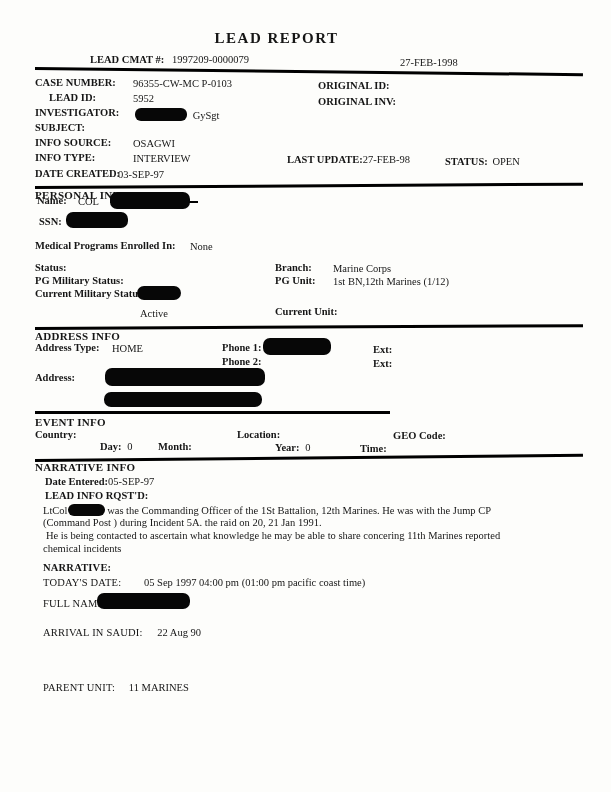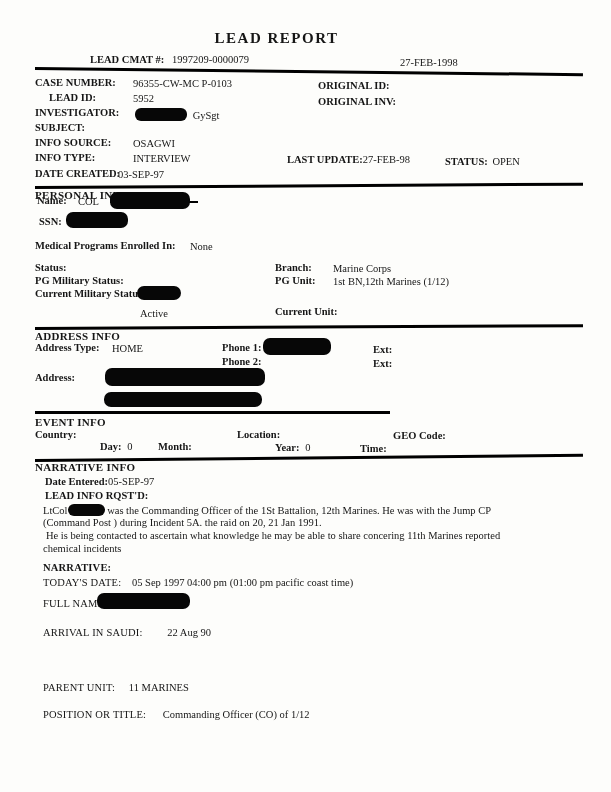--- a/index.html
+++ b/index.html
@@ -144,36 +144,32 @@
     <span>LtCol</span><span class="ibar" style="width:37px; height:12px;"></span><span> was the Commanding Officer of the 1St Battalion, 12th Marines.  He was with the Jump CP</span>
   </div>
   <div class="abs" style="left:43px; top:517px;">(Command Post ) during Incident 5A. the raid on 20, 21 Jan 1991.</div>
   <div class="abs" style="left:46px; top:530px;">He is being contacted to ascertain what knowledge he may be able to share concering 11th Marines reported</div>
   <div class="abs" style="left:43px; top:543px;">chemical incidents</div>
 
   <div class="abs b caps" style="left:43px; top:562px;">NARRATIVE:</div>
 
   <div class="abs" style="left:43px; top:577px;">
     <span class="caps">TODAY'S DATE:</span>
-    <span style="margin-left:8px;text-align:right;">05 Sep 1997 04:00 pm (01:00 pm pacific coast time)</span>
+    <span style="margin-left:20px;text-align:right;">05 Sep 1997 04:00 pm (01:00 pm pacific coast time)</span>
   </div>
 
   <div class="abs caps" style="left:43px; top:598px;">FULL NAME:</div>
   <div class="bar" style="left:97px; top:593px; width:93px; height:16px;"></div>
 
   <div class="abs" style="left:43px; top:627px;">
     <span class="caps">ARRIVAL IN SAUDI:</span>
-    <span style="margin-left:22px;">22 Aug 90</span>
+    <span style="margin-left:12px;">22 Aug 90</span>
   </div>
 
 
   <div class="abs" style="left:43px; top:682px;">
     <span class="caps">PARENT UNIT:</span>
     <span style="margin-left:11px;">11 MARINES</span>
   </div>
 
-  <div class="abs" style="left:43px; top:709px;">
-    <span class="caps">POSITION OR TITLE:</span>
-    <span style="margin-left:14px;">Commanding Officer (CO) of 1/12</span>
-  </div>
 
 
 </div>
 
 </body></html>

